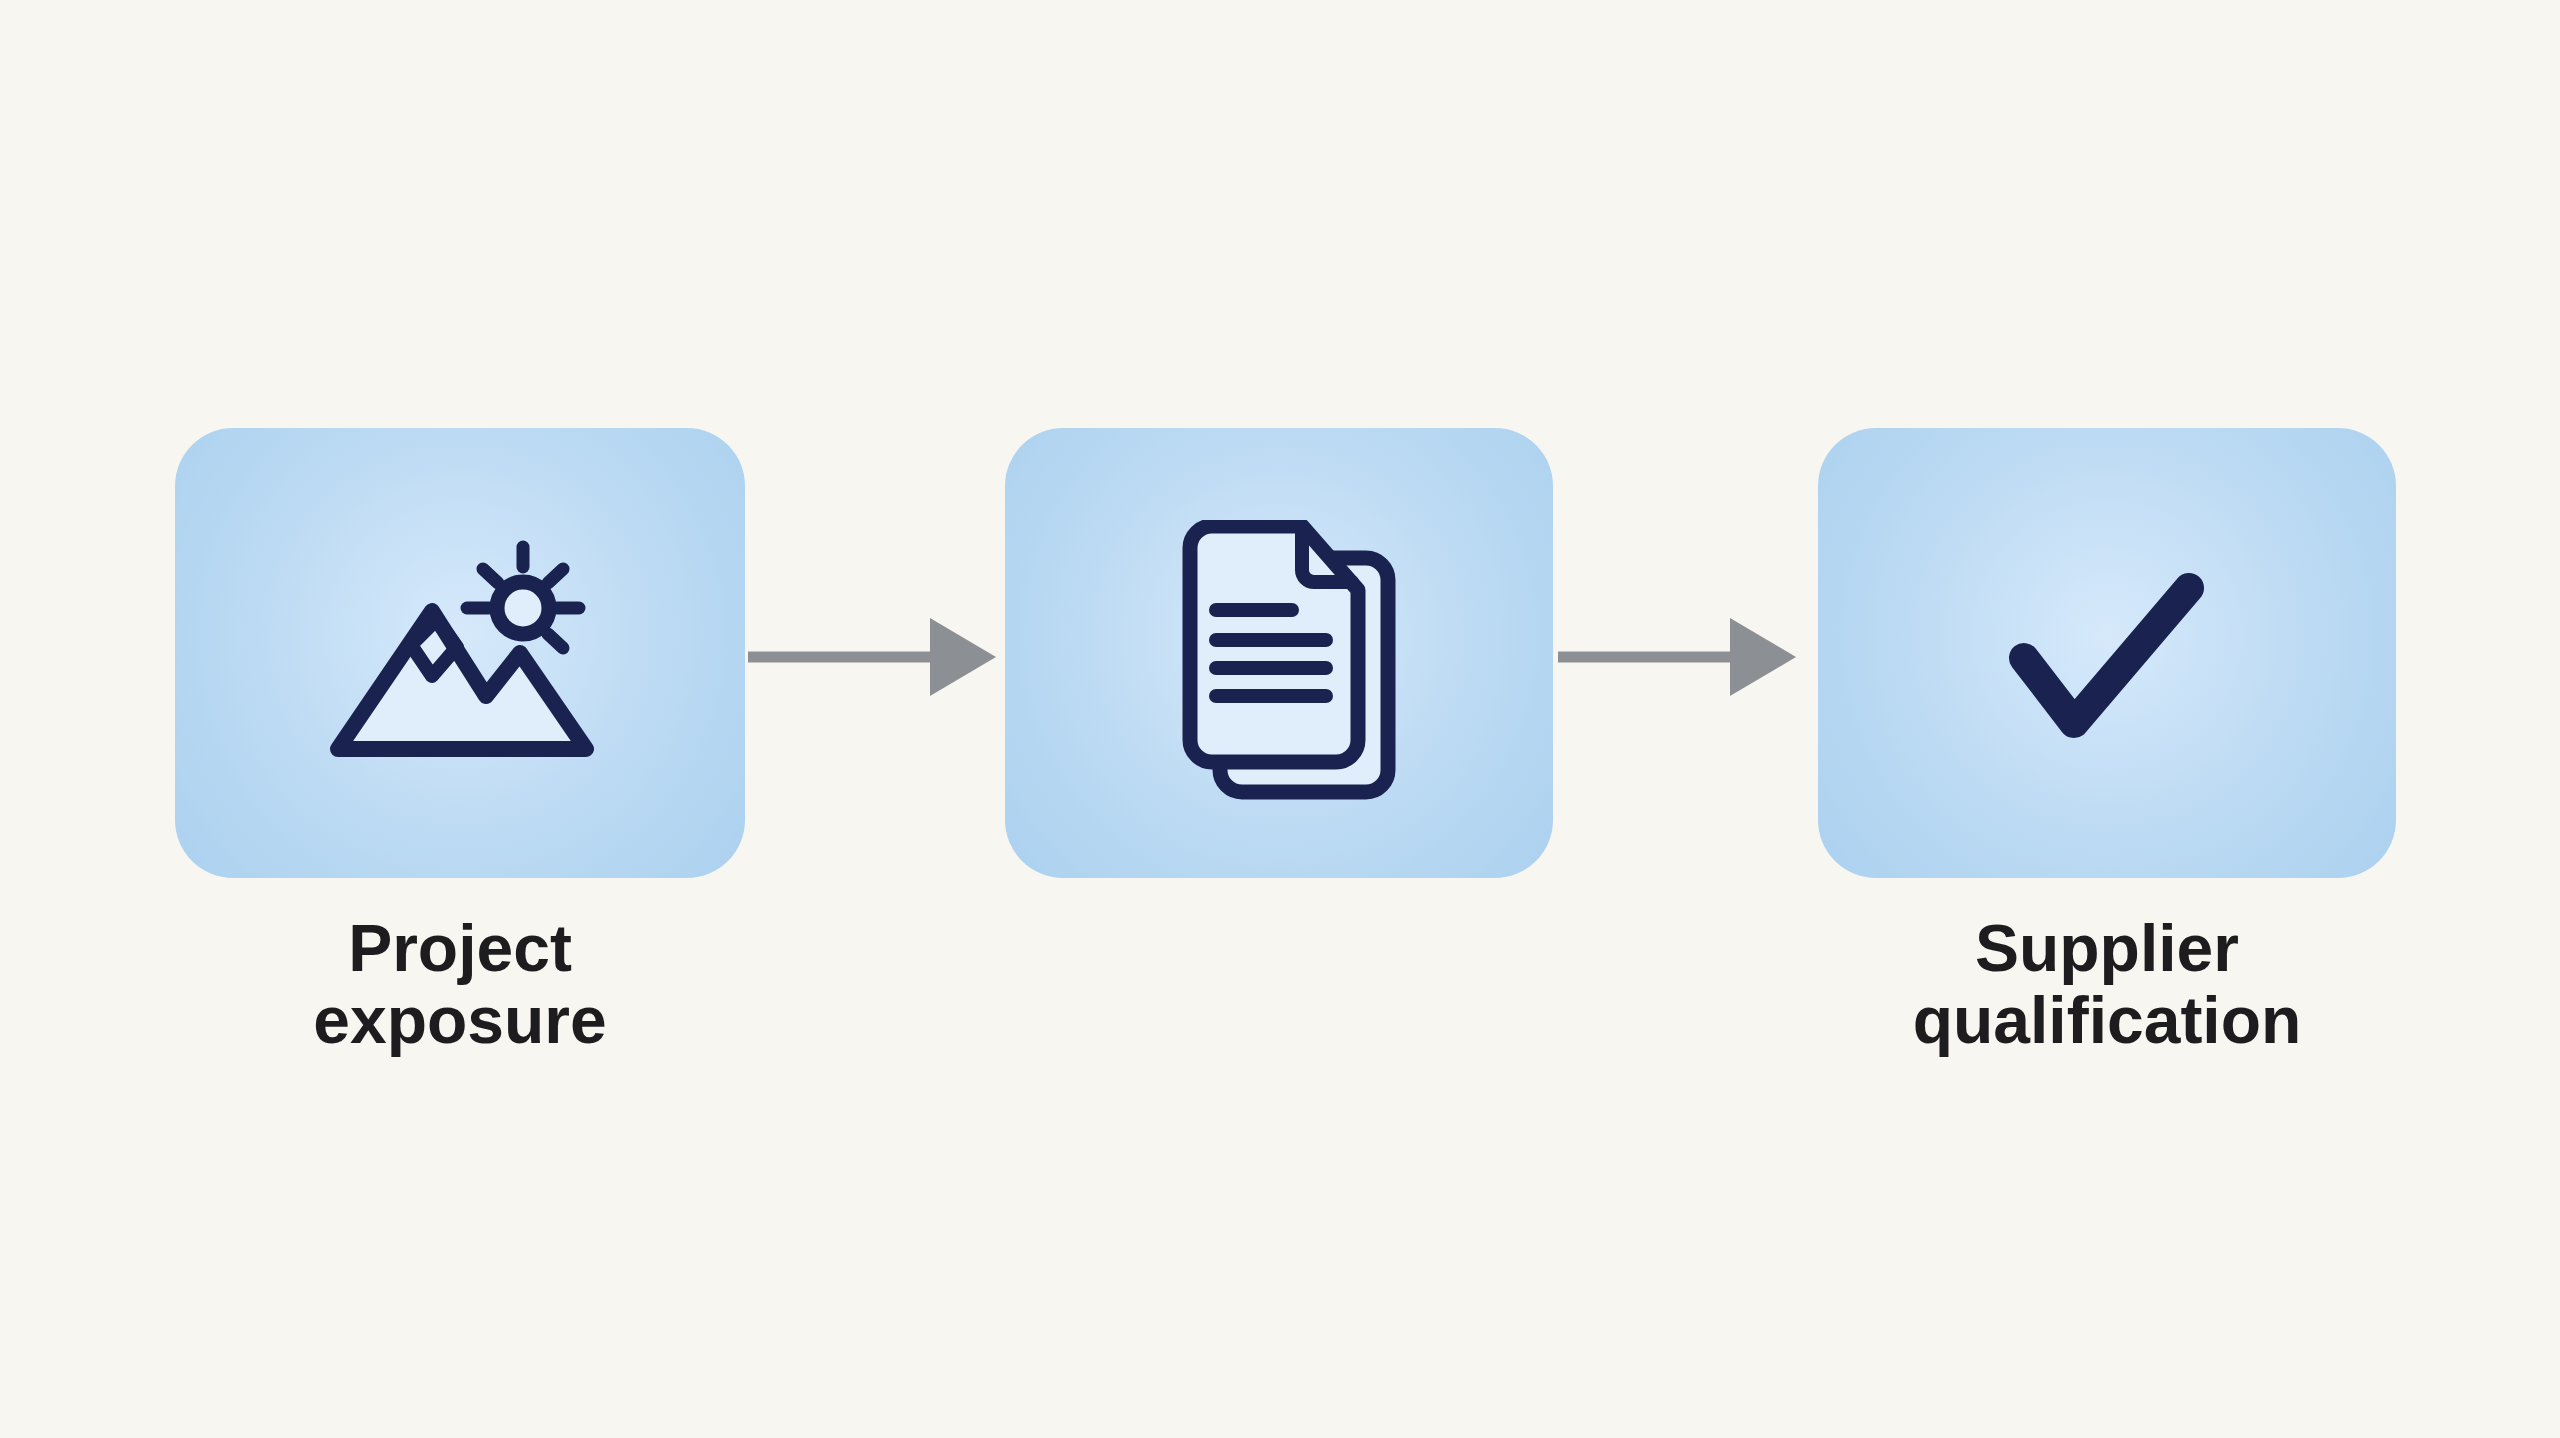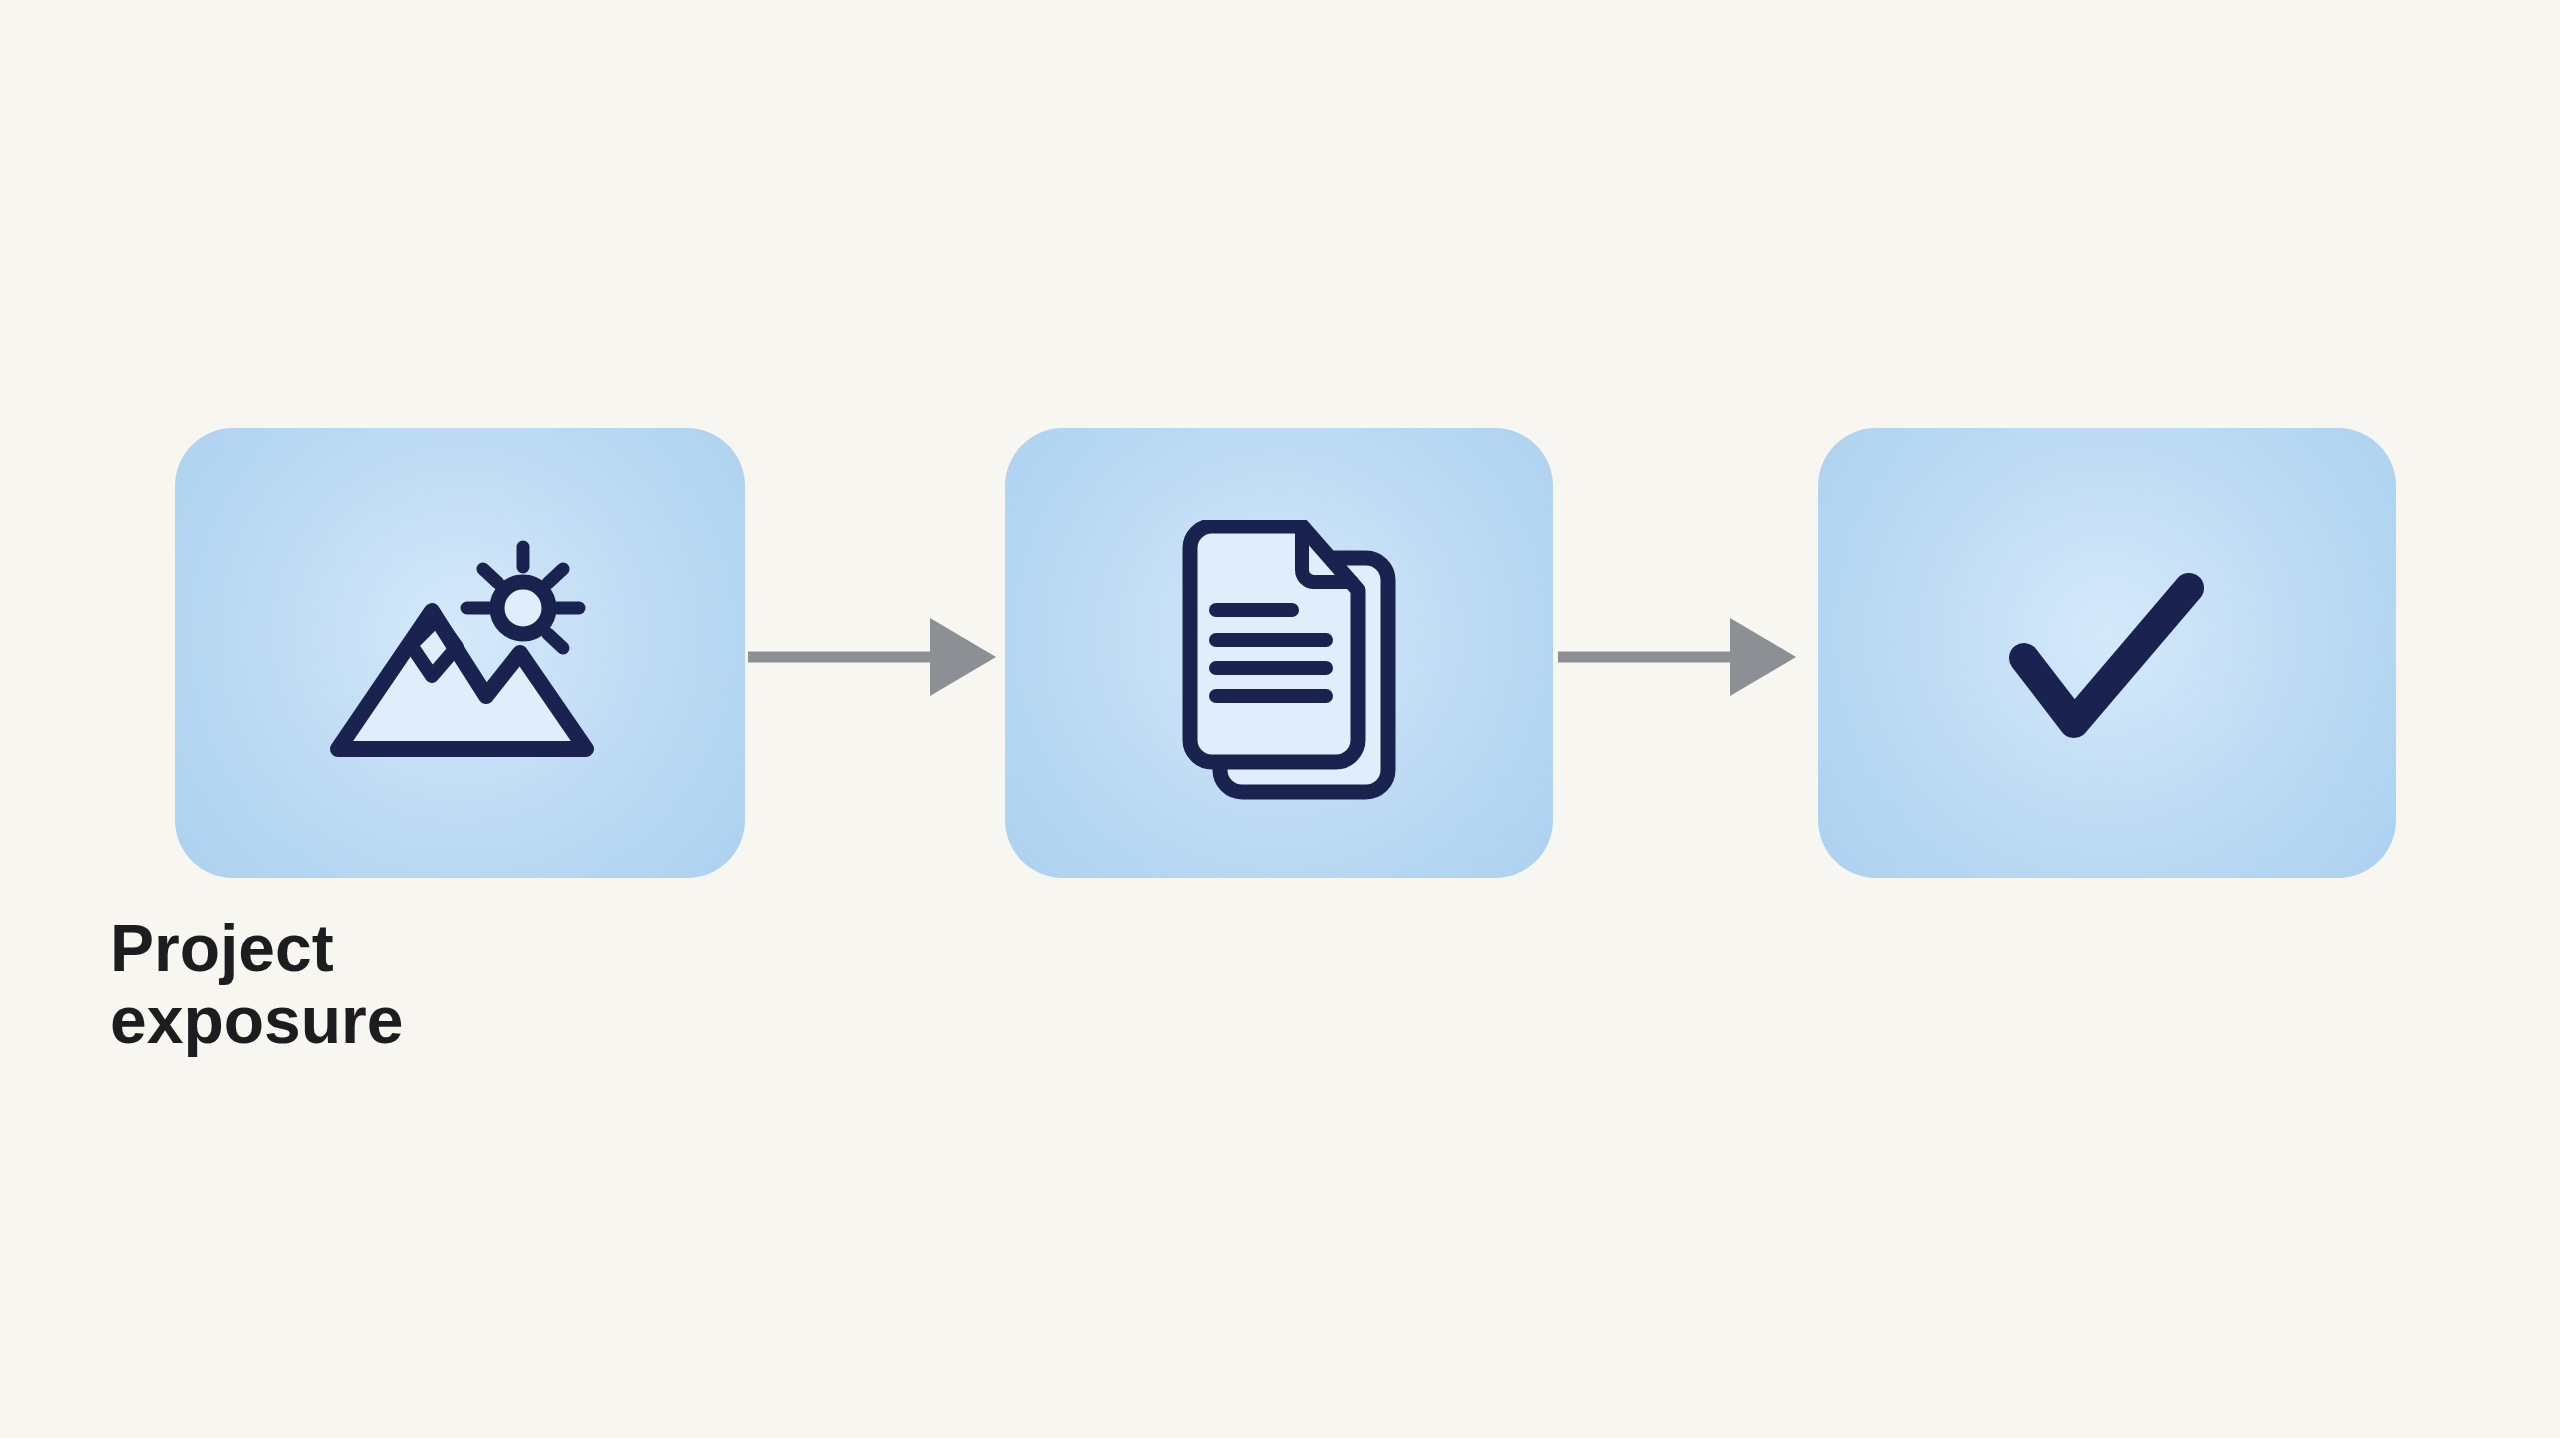--- a/index.html
+++ b/index.html
@@ -32,20 +32,21 @@
     justify-content: center;
   }
   .card-1 { left: 175px;  width: 570px; }
   .card-2 { left: 1005px; width: 548px; }
   .card-3 { left: 1818px; width: 578px; }
 
   .step-label {
     position: absolute;
     top: 912px;
     width: 700px;
+    text-align: center;
     white-space: pre-line;
     font-size: 66px;
     line-height: 72px;
     font-weight: 600;
     letter-spacing: 0px;
     color: var(--label-text, #1d1d1f);
   }
   .label-1 { left: 110px; }
   .label-2 { left: 928px; }
   .label-3 { left: 1757px; }
@@ -117,14 +118,16 @@
   <svg class="arrow-svg arrow-2" width="252" height="100" viewBox="0 0 252 100">
     <line class="arrow-line" x1="6" y1="52" x2="182" y2="52" stroke-width="11"></line>
     <polygon class="arrow-head" points="178,13 178,91 244,52"></polygon>
   </svg>
 
   <div class="step-card card-3"></div>
 
   <svg class="icon-svg check-svg" width="230" height="200" viewBox="0 0 230 200">
     <path class="stroke-navy fill-none" stroke-width="30" d="M34,103 L84,168 L199,33"></path>
   </svg>
+  <div class="step-label label-3">Supplier
+qualification</div>
 
 </div>
 
 </body></html>

